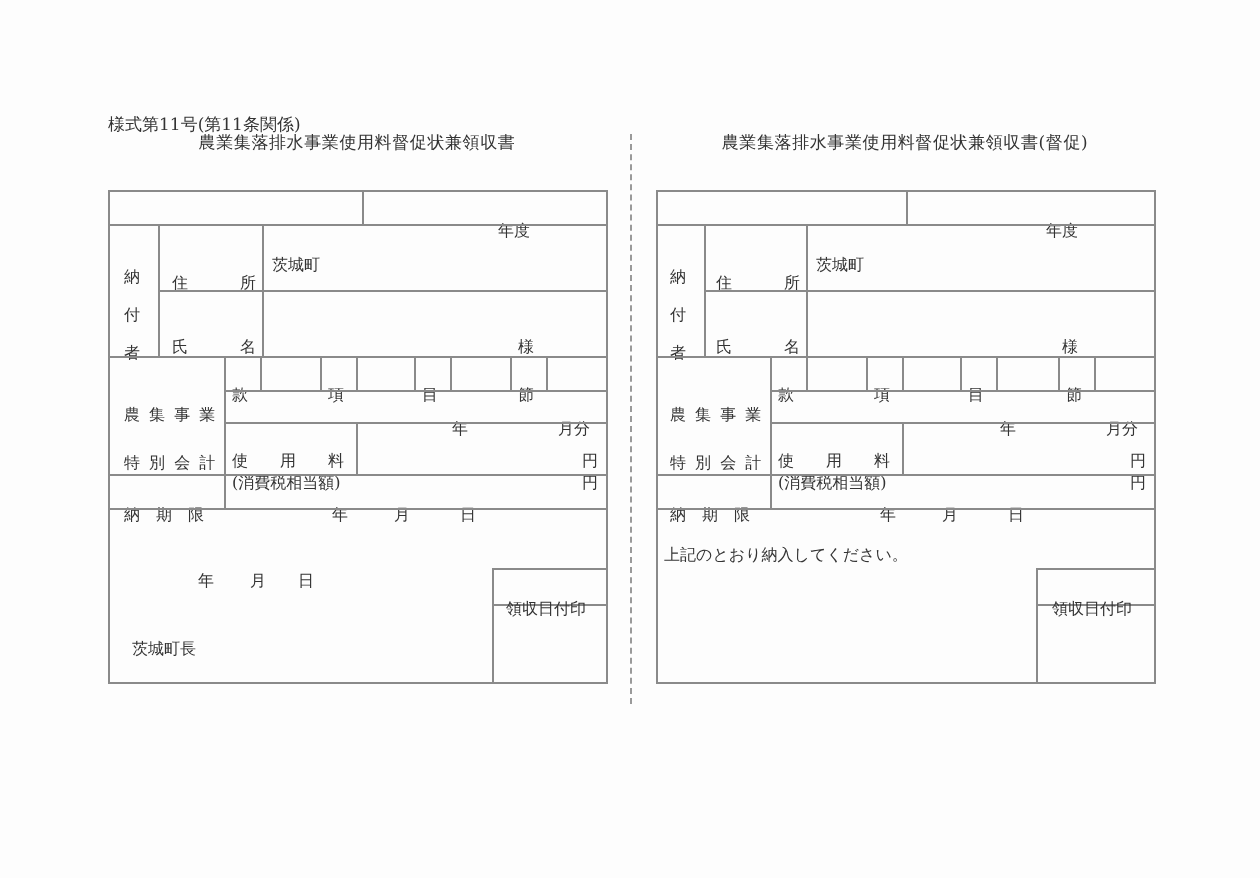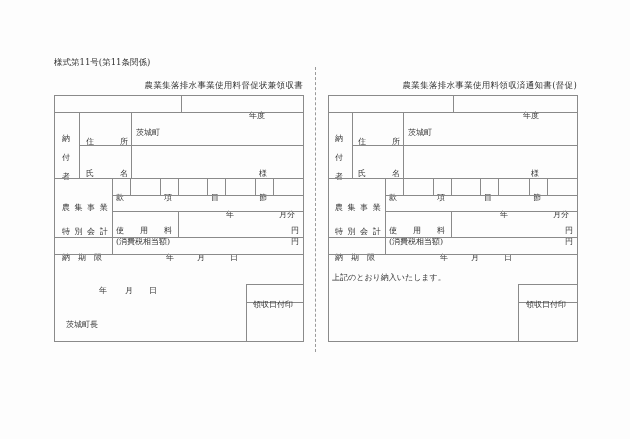--- a/index.html
+++ b/index.html
@@ -2,21 +2,21 @@
 <html><head>
 <meta charset="utf-8">
 <style>
   html, body { margin:0; padding:0; }
   body {
     width:630px; height:439px; background:#fdfdfd; position:relative; overflow:hidden;
     font-family:"DejaVu Serif", "Liberation Serif", serif; color:#333; font-size:8px;
   }
   .abs { position:absolute; }
   .form-label { left:54px; top:57px; font-size:8.5px; }
-  .title { font-size:8.5px; text-align:right; width:249px; top:80px; letter-spacing:0.3px; }
+  .title { font-size:8.5px; text-align:center; width:249px; top:66px; letter-spacing:0.3px; }
   .hl, .vl { position:absolute; background:#8a8a8a; }
   .hl { height:1px; }
   .vl { width:1px; }
   .t { position:absolute; white-space:nowrap; font-size:8px; line-height:10px;margin-top:12px; }
   .sep { position:absolute; left:315px; top:67px; height:285px; width:0; border-left:1px dashed #9a9a9a; }
   .form { position:absolute; top:0; width:250px; height:439px; }
 </style>
 </head>
 <body>
 
@@ -90,21 +90,21 @@
   <div class="t" style="left:12px;top:308px;">茨城町長</div>
 
   <div class="vl" style="left:192px;top:284px;height:57px;"></div>
   <div class="hl" style="left:192px;top:284px;width:57px;"></div>
   <div class="hl" style="left:192px;top:302px;width:57px;"></div>
   <div class="t" style="left:199px;top:288px;">領収日付印</div>
   <div class="abs" style="left:193px;top:303px;width:56px;height:38px;"></div>
 </div>
 
 <div class="form" style="left:328px;">
-  <div class="abs title" style="left:0;">農業集落排水事業使用料領収済通知書(督促)</div>
+  <div class="abs title" style="left:0;">農業集落排水事業使用料督促状兼領収書(督促)</div>
 
   <div class="hl" style="left:0;top:95px;width:249px;"></div>
   <div class="hl" style="left:0;top:341px;width:249px;"></div>
   <div class="vl" style="left:0;top:95px;height:247px;"></div>
   <div class="vl" style="left:249px;top:95px;height:247px;"></div>
 
   <div class="vl" style="left:125px;top:95px;height:17px;"></div>
   <div class="t" style="left:195px;top:99px;">年度</div>
   <div class="hl" style="left:0;top:112px;width:249px;"></div>
 
@@ -149,20 +149,20 @@
   <div class="t" style="left:237px;top:214px;">円</div>
   <div class="t" style="left:237px;top:225px;">円</div>
   <div class="hl" style="left:0;top:237px;width:249px;"></div>
 
   <div class="t" style="left:7px;top:241px;">納　期　限</div>
   <div class="t" style="left:112px;top:241px;">年</div>
   <div class="t" style="left:143px;top:241px;">月</div>
   <div class="t" style="left:176px;top:241px;">日</div>
   <div class="hl" style="left:0;top:254px;width:249px;"></div>
 
-  <div class="t" style="left:4px;top:261px;">上記のとおり納入いたします。</div>
+  <div class="t" style="left:4px;top:261px;">上記のとおり納入してください。</div>
 
   <div class="vl" style="left:190px;top:284px;height:57px;"></div>
   <div class="hl" style="left:190px;top:284px;width:59px;"></div>
   <div class="hl" style="left:190px;top:302px;width:59px;"></div>
   <div class="t" style="left:198px;top:288px;">領収日付印</div>
   <div class="abs" style="left:191px;top:303px;width:58px;height:38px;"></div>
 </div>
 
 </body></html>

